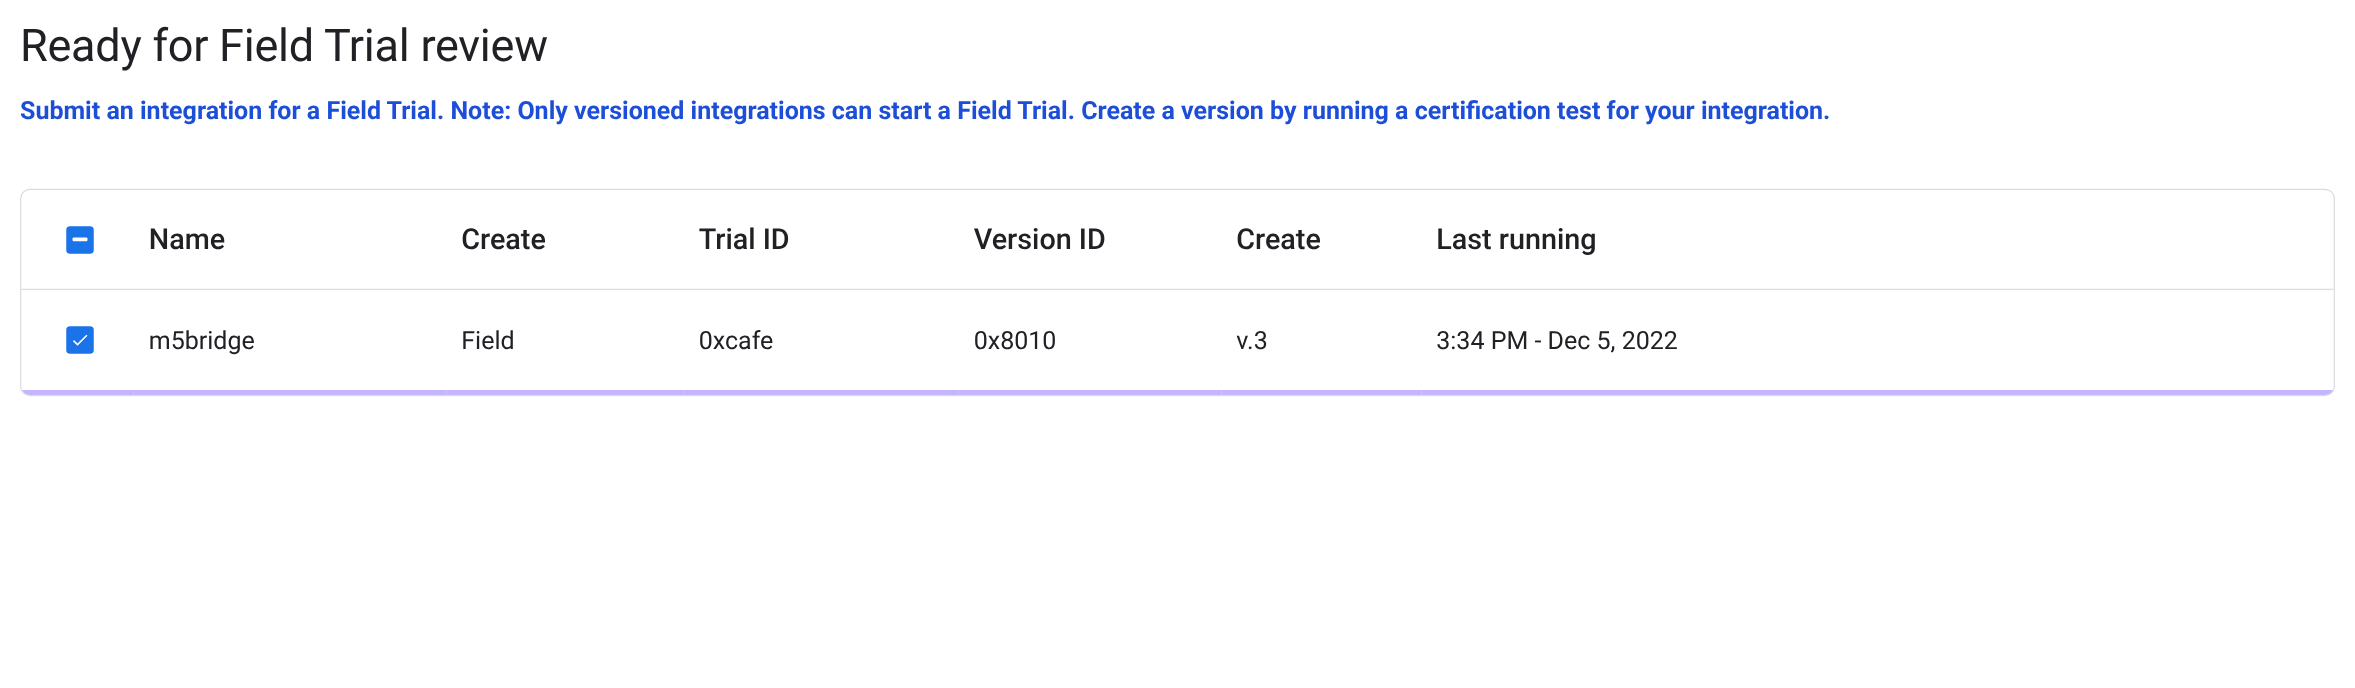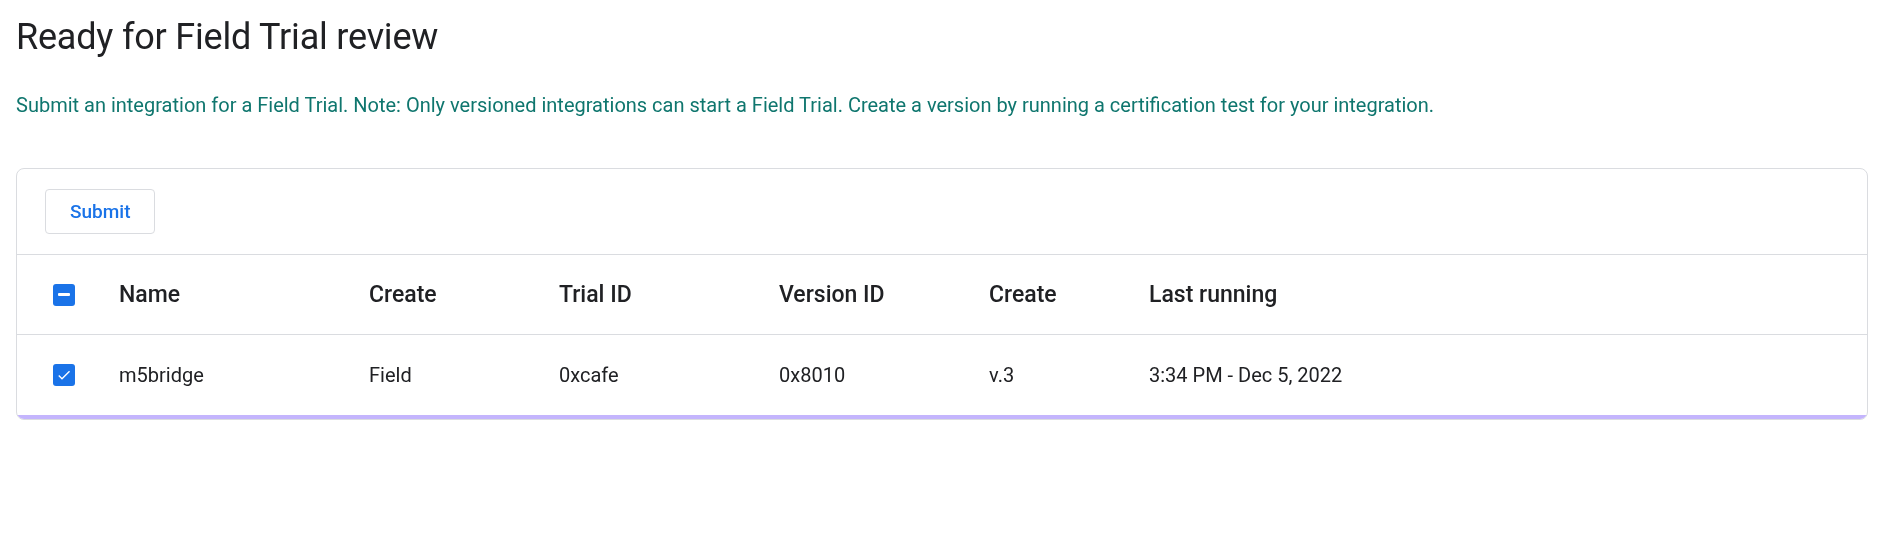--- a/index.html
+++ b/index.html
@@ -10,27 +10,27 @@
     body {
       font-family: 'Google Sans', Roboto, Arial, sans-serif;
       color: #202124;
       background: #fff;
       padding: 16px;
     }
     .page-title {
       font-size: 36px;
       font-weight: 400;
       color: #202124;
-      margin-bottom: 32px;
+      margin-bottom: 15px;
       letter-spacing: -0.2px;
     }
     .page-description {
       font-size: 20px;
-      font-weight: 400;
-      color: #0f766e;
+      font-weight: 700;
+      color: #1d4ed8;
       line-height: 1.5;
       margin-bottom: 48px;
       max-width: 1550px;
     }
     .card {
       border: 1px solid #dadce0;
       border-radius: 8px;
       overflow: hidden;
     }
     .card-toolbar {
@@ -111,23 +111,20 @@
     .col-version { width: 160px; }
     .col-modified { }
   </style>
 </head>
 <body>
 
 <h1 class="page-title">Ready for Field Trial review</h1>
 <p class="page-description">Submit an integration for a Field Trial. Note: Only versioned integrations can start a Field Trial. Create a version by running a certification test for your integration.</p>
 
 <div class="card">
-  <div class="card-toolbar">
-    <button class="submit-button">Submit</button>
-  </div>
   <table class="table">
     <thead>
       <tr>
         <th class="checkbox-cell">
           <div class="checkbox-indeterminate"></div>
         </th>
         <th class="col-name">Name</th>
         <th class="col-status">Create</th>
         <th class="col-vendor">Trial ID</th>
         <th class="col-product">Version ID</th>

